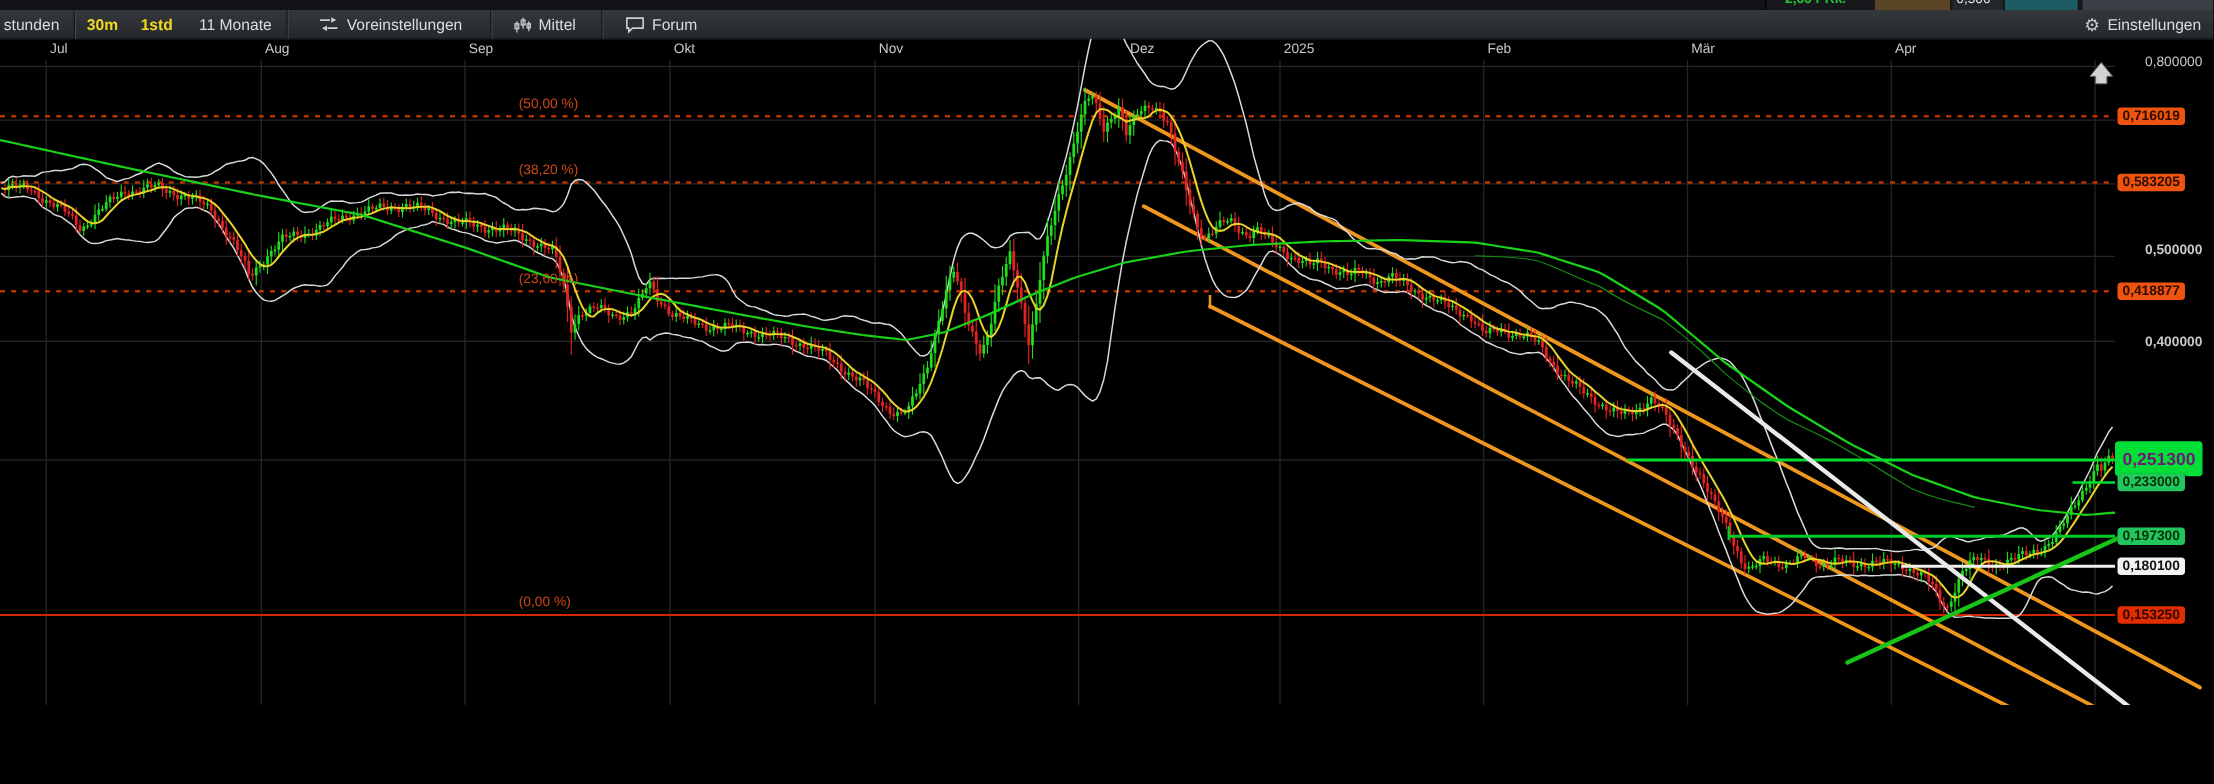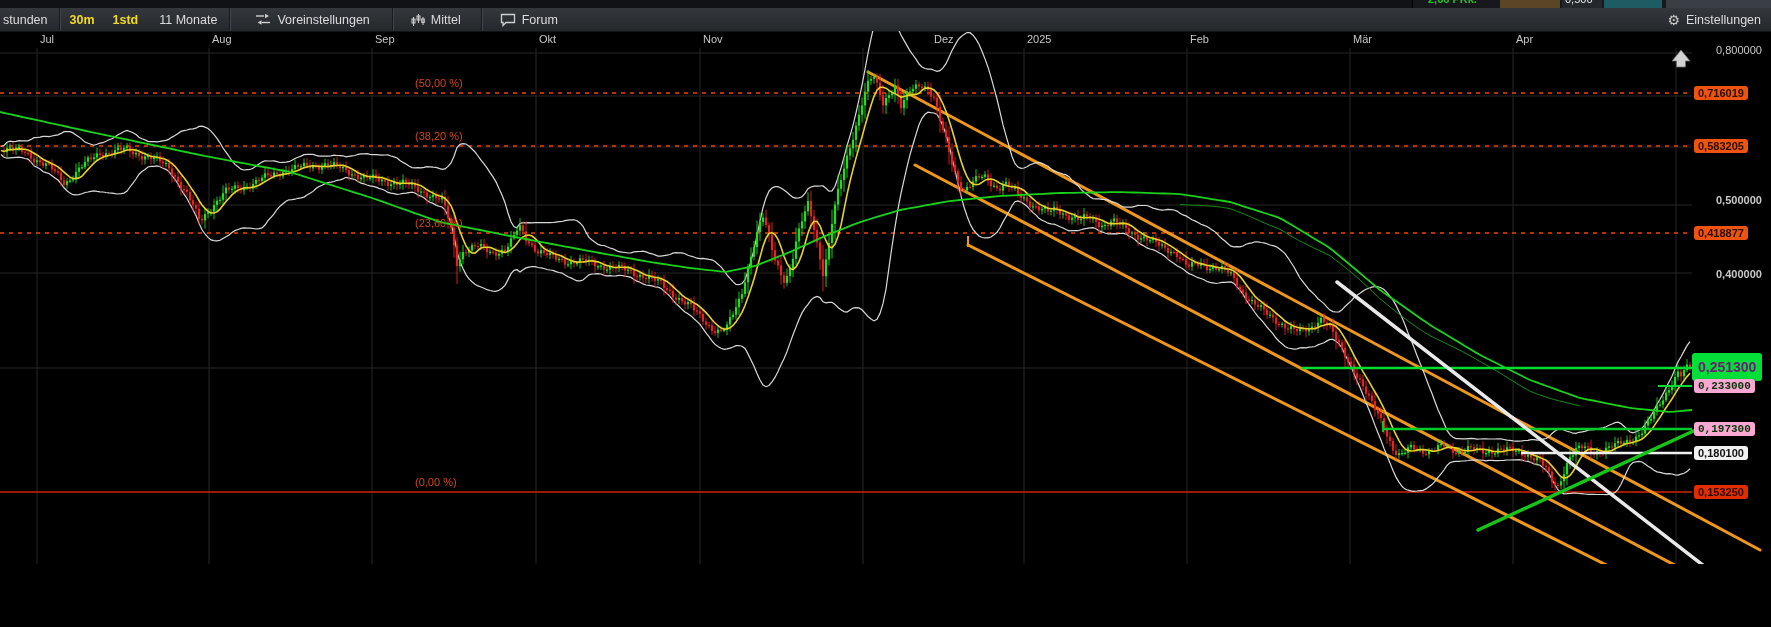--- a/index.html
+++ b/index.html
@@ -29,21 +29,21 @@
   
   #chart{position:absolute;top:0;left:0;}
   .month-label{position:absolute;top:33px;color:#c7c7c7;font-size:11px;}
   .fib-label{position:absolute;color:#cf4713;font-size:11px;transform:translateY(-100%);}
   .pa-plain{position:absolute;left:1716px;transform:translateY(-50%);color:#c9c9c9;font-size:11px;}
   .badge{position:absolute;left:1694px;transform:translateY(-50%);font-size:11px;font-weight:bold;
          padding:1px 4px;border-radius:3px;box-shadow:1px 1px 2px rgba(0,0,0,.8);}
   .badge.fib{background:#ef5310;color:#2b0e00;}
   .badge.fibzero{background:#e22d00;color:#300800;}
   .badge.current{background:#00df38;color:#701a75;font-size:14px;padding:6px 6px;left:1692px;border-radius:3px;}
-  .badge.alert{background:#f9a8d4;color:#053305;font-family:Liberation Mono, monospace;}
+  .badge.alert{background:#22c55e;color:#053305;}
   .badge.white{background:#f2f2f2;color:#111;}
 </style>
 </head>
 <body>
 
 <div id="stage">
 
   <div class="topstrip">
     <div class="ts-left"></div>
     <span class="ts-ind">2,66 PRk.</span>
@@ -1286,21 +1286,21 @@
       <line x1="1337" y1="282" x2="1757" y2="607" stroke="#e9e9e9" stroke-width="3.5" stroke-linecap="round"></line>
       <line x1="1478" y1="530" x2="1700" y2="428" stroke="#17c517" stroke-width="3.5" stroke-linecap="round"></line>
       <path d="M1681 50 L1690 61 L1685.5 61 L1685.5 67 L1676.5 67 L1676.5 61 L1672 61 Z" fill="#d2d2d2" stroke="#6a6a6a" stroke-width="0.8"></path>
     </svg>
   <div id="overlays">
       <div class="month-label" style="left: 40px;">Jul</div>
       <div class="month-label" style="left: 212px;">Aug</div>
       <div class="month-label" style="left: 375px;">Sep</div>
       <div class="month-label" style="left: 539px;">Okt</div>
       <div class="month-label" style="left: 703px;">Nov</div>
-      <div class="month-label" style="left: 896px; padding-left: 38px;">Dez</div>
+      <div class="month-label" style="left: 866px; padding-left: 38px;">Dez</div>
       <div class="month-label" style="left: 1027px;">2025</div>
       <div class="month-label" style="left: 1190px;">Feb</div>
       <div class="month-label" style="left: 1353px;">Mär</div>
       <div class="month-label" style="left: 1516px;">Apr</div>
       <div class="fib-label" style="left: 415px; top: 89px;">(50,00 %)</div>
       <div class="fib-label" style="left: 415px; top: 142px;">(38,20 %)</div>
       <div class="fib-label" style="left: 415px; top: 229px;">(23,60 %)</div>
       <div class="fib-label" style="left: 415px; top: 488px;">(0,00 %)</div>
       <div class="pa-plain" style="top: 50px;">0,800000</div>
       <div class="badge fib" style="top: 93px;">0,716019</div>

